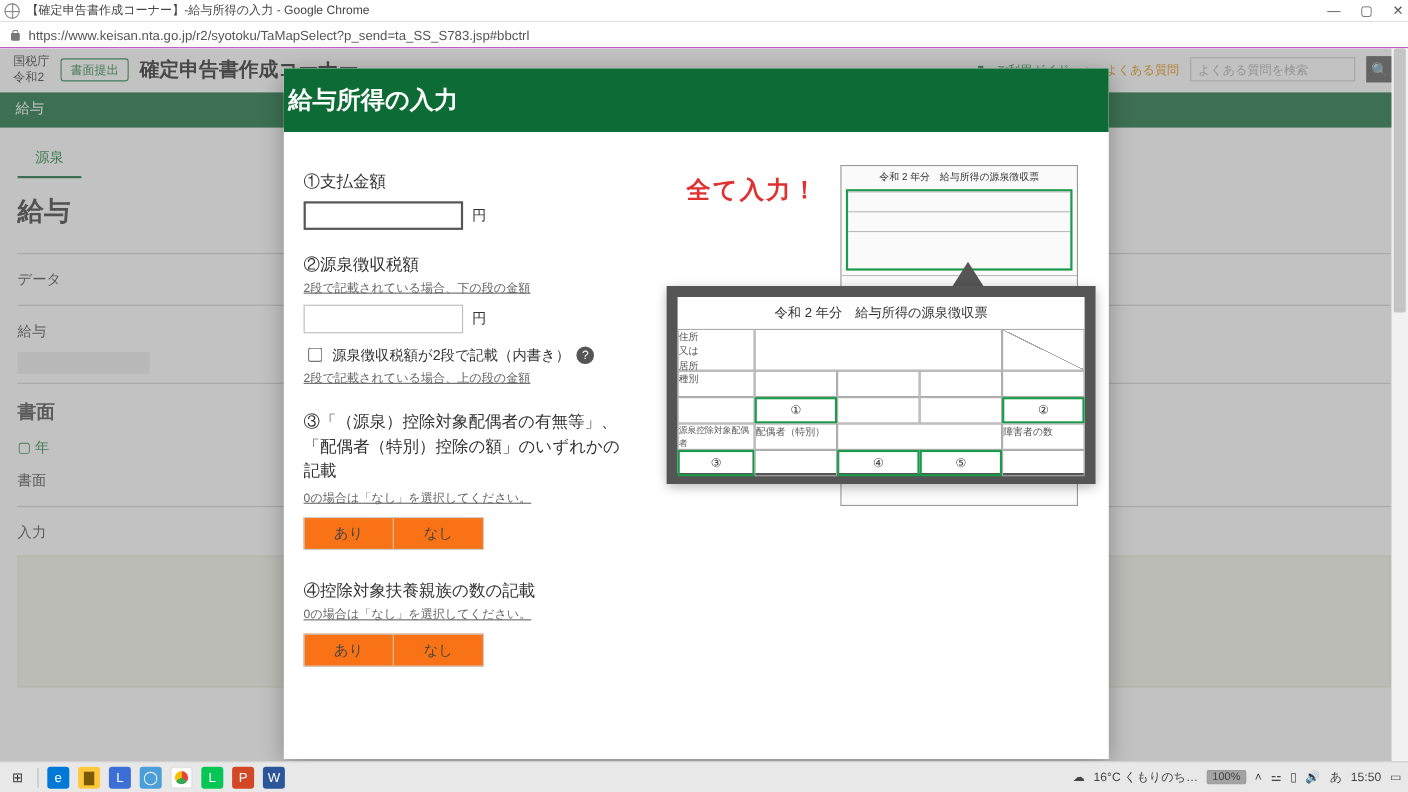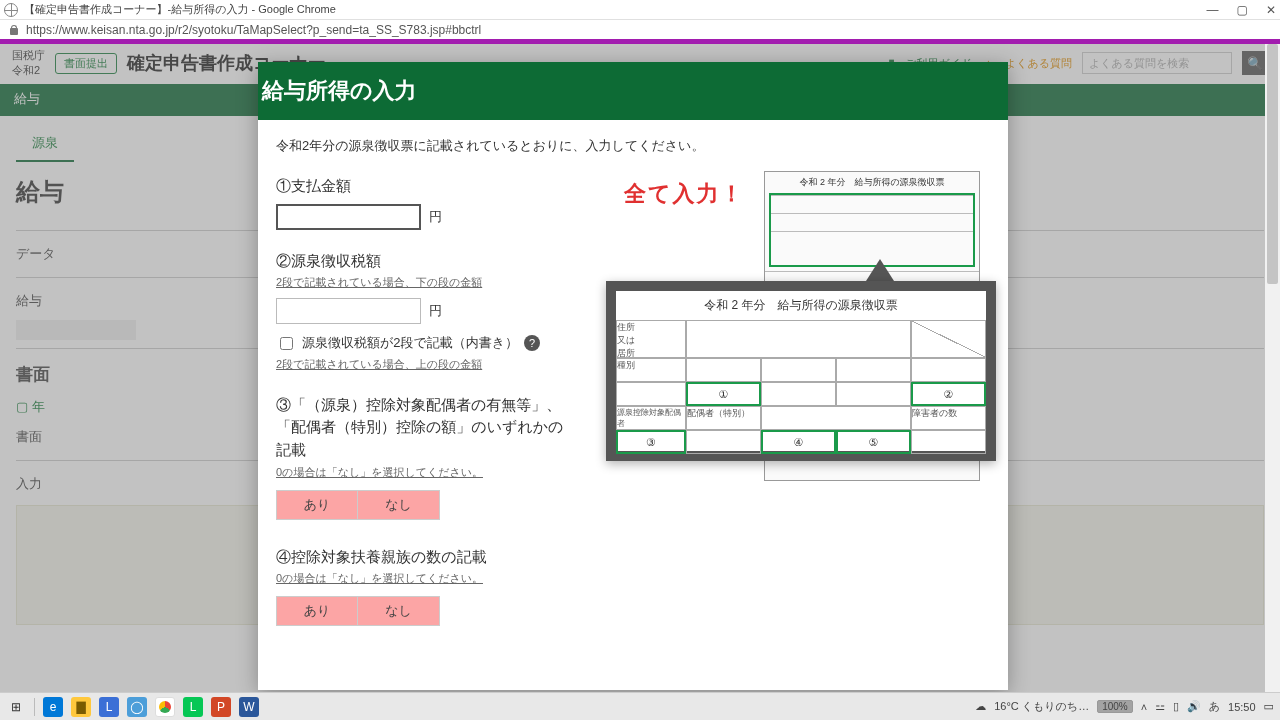--- a/index.html
+++ b/index.html
@@ -30,21 +30,21 @@
   .winbtns { margin-left: auto; display: flex; gap: 18px; color: #555; font-size: 12px; }
   .winbtns span { cursor: default; }
   .addrbar {
     height: 24px;
     background: #fff;
     display: flex;
     align-items: center;
     padding: 0 8px;
     font-size: 12px;
     color: #555;
-    border-bottom: 5px solid #a21caf;
+    border-bottom: 1px solid #a21caf;
   }
   .lock { width: 12px; height: 12px; margin-right: 6px; position: relative; }
   .lock::before { content:""; position:absolute; left:2px; top:4px; width:8px; height:7px; background:#777; border-radius:1px;}
   .lock::after  { content:""; position:absolute; left:3px; top:1px; width:4px; height:5px; border:1.5px solid #777; border-bottom:none; border-radius:3px 3px 0 0;}
   
   .page {
     position: absolute;
     top: 44px; left: 0; right: 0; bottom: 28px;
     background: #fff;
     overflow: hidden;
@@ -102,21 +102,21 @@
   .sub { font-size:11px; color:#666; margin-top:4px;text-decoration:underline;}
   .inputrow { display:flex; align-items:center; gap:8px; margin-top:8px;}
   .textin {
     width:145px; height:26px; border:1px solid #555; background:#fff; padding:0 4px;
   }
   .yen { font-size:13px; color:#333;}
   .cbrow { display:flex; align-items:center; gap:6px; margin-top:10px; font-size:13px; color:#333;}
   .helpdot { width:16px; height:16px; background:#555; color:#fff; border-radius:50%; font-size:11px; display:flex; align-items:center; justify-content:center;}
   .btnpair { display:flex; margin-top:10px;}
   .tglbtn {
-    width:82px; height:30px; background:#fca5a5; border:1px solid #ccc;
+    width:82px; height:30px; background:#f97316; border:1px solid #ccc;
     display:flex; align-items:center; justify-content:center; font-size:13px; color:#444;
   }
   .tglbtn + .tglbtn { border-left:none; }
   .right-illus { flex:1; position:relative; }
   .annot {
     position:absolute; top:8px; left:48px;
     color:#e03030; font-size:22px; font-weight:bold; letter-spacing:2px;
   }
   .doc-mini {
     position:absolute; top:0px; right:10px;
@@ -215,21 +215,20 @@
   <div class="dim-overlay"></div>
 </div>
 
 <div class="scroll-track">
   <div class="scroll-thumb"></div>
 </div>
 
 <div class="modal">
   <div class="modal-header">給与所得の入力</div>
   <div class="modal-body">
-    <div class="instr">令和2年分の源泉徴収票に記載されているとおりに、入力してください。</div>
 
     <div class="form-area">
       <div class="left-form">
 
         <div class="field-title">①支払金額</div>
         <div class="inputrow">
           <input class="textin" style="border-width: 2px;">
           <span class="yen">円</span>
         </div>
 

